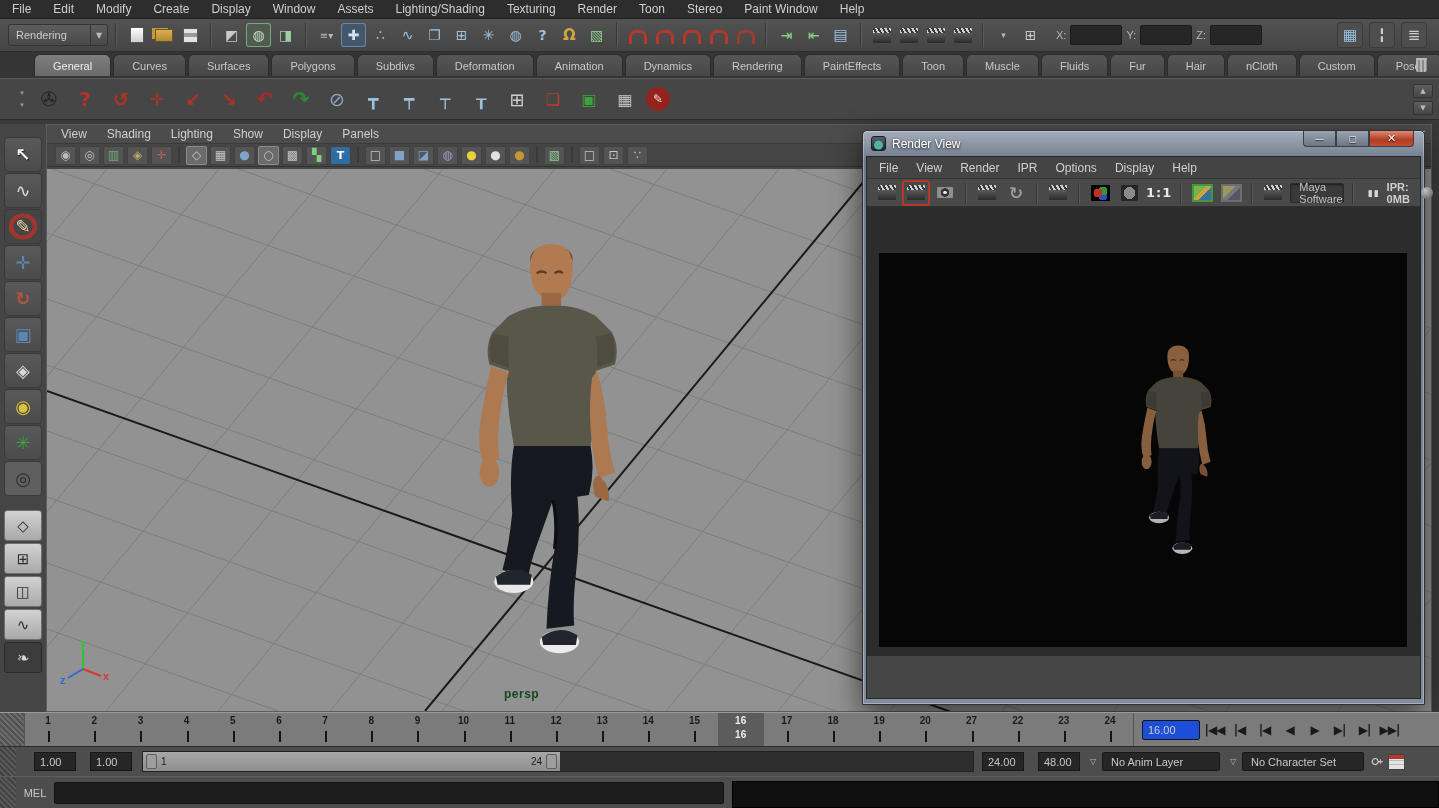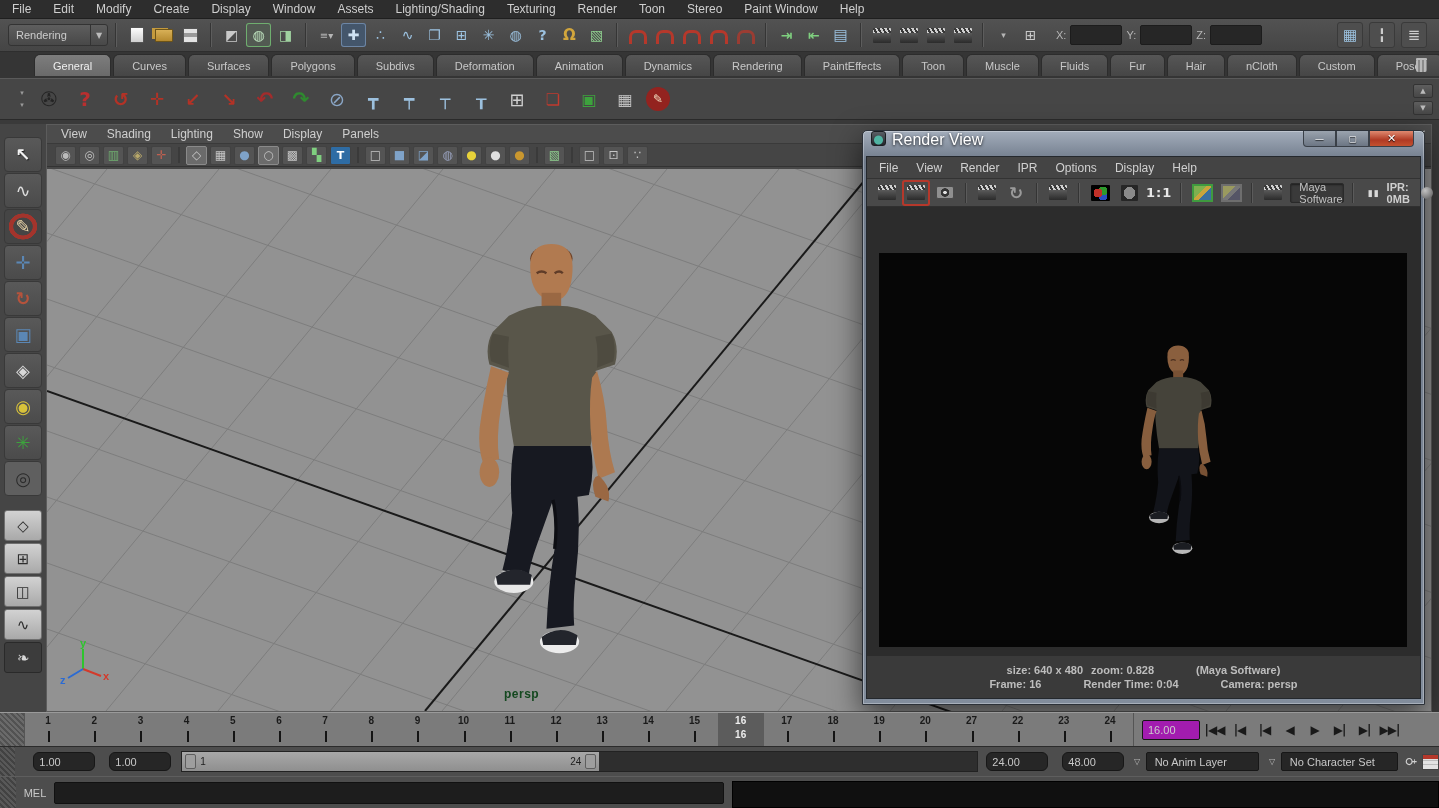--- a/index.html
+++ b/index.html
@@ -52,21 +52,21 @@
   .vp-icon{width:21px;height:19px;display:flex;align-items:center;justify-content:center;font-size:12px;color:#c5c5c5;background:#545454;border:1px solid #424242;border-radius:2px;font-family:"DejaVu Sans",sans-serif;flex:none}
   .vp-icon.active{background:#6b6b6b;border-color:#8a8a8a}
   .vsep{width:2px;height:16px;background:#3a3a3a;border:none;border-radius:0;margin:0 3px}
   #vp-canvas{position:absolute;left:0;top:44px;width:1384px;height:542px;background:#929292;overflow:hidden}
   #persp-label{position:absolute;left:457px;top:518px;color:#14481f;font-weight:bold;font-size:12px;letter-spacing:.5px}
   #axis-gizmo{position:absolute;left:12px;top:468px}
   .pane-close{position:absolute;right:2px;top:2px;color:#d5d5d5;font-size:10px;width:14px;height:12px;display:flex;align-items:center;justify-content:center}
 
   
   #render-window{position:absolute;left:862px;top:130px;width:563px;height:575px;background:linear-gradient(180deg,#a3adbb,#6f7a8a 30px,#828d9c);border:1px solid #2c3138;border-radius:5px 5px 0 0;padding:0 3px 3px;box-shadow:0 10px 30px rgba(0,0,0,.6),inset 0 0 0 1px rgba(255,255,255,.3)}
-  #rv-titlebar{height:25px;display:flex;gap:6px;padding-left:5px;color:#fff;font-size:16px;text-shadow:0 1px 3px rgba(0,0,0,.9)}
+  #rv-titlebar{height:25px;display:flex;align-items:center;gap:6px;padding-left:5px;color:#fff;font-size:12px;text-shadow:0 1px 3px rgba(0,0,0,.9)}
   #maya-icon{width:15px;height:15px;border-radius:3px;background:radial-gradient(circle at 50% 62%,#4fb3a2 0 4px,transparent 5px),linear-gradient(#5a5f66,#23262b);border:1px solid #1b1e22}
   #rv-winbtns{position:absolute;top:0;right:10px;display:flex}
   .winbtn{width:33px;height:16px;border:1px solid #3a4048;border-top:none;display:flex;align-items:center;justify-content:center;color:#fff;font-size:9px;background:linear-gradient(#9aa3ae,#6c7684);text-shadow:0 1px 1px #000}
   .winbtn.min{border-radius:0 0 0 4px}
   .winbtn.close{width:45px;background:linear-gradient(#e08a70,#b03a24 60%,#c4512f);border-radius:0 0 4px 0;font-size:11px;font-weight:bold}
   #rv-body{background:#464646;border:1px solid #24282d;height:543px;position:relative}
   #rv-menus{height:22px;display:flex;align-items:center;gap:18px;padding:0 12px;background:#444;border-bottom:1px solid #333}
   .rv-menu{color:#d0d0d0;font-size:12px}
   #rv-toolbar{height:28px;display:flex;align-items:center;gap:5px;padding:0 8px;background:#494949;border-bottom:1px solid #303030}
   .rv-btn{min-width:24px;height:22px;display:flex;align-items:center;justify-content:center;font-family:"DejaVu Sans",sans-serif;flex:none}
@@ -102,27 +102,27 @@
   #tl-grip{width:24px;background:repeating-linear-gradient(45deg,#6a6a6a 0 2px,#525252 2px 4px)}
   #frames{width:1110px;display:flex;border-left:1px solid #555;border-right:1px solid #555}
   .frame-cell{flex:1;position:relative;text-align:center}
   .fnum{display:block;font-size:10px;line-height:15px;color:#1a1a1a;font-weight:bold}
   .fsub{display:block;font-size:10px;line-height:13px;color:#ededed;font-weight:bold}
   .frame-cell::after{content:"";position:absolute;left:50%;bottom:4px;width:2px;height:11px;background:#141414}
   .frame-cell.current{background:#5c5c5c}
   .frame-cell.current .fnum{color:#ededed}
   .frame-cell.current::after{display:none}
   #tl-right{flex:1;display:flex;align-items:center;gap:2px;padding-left:8px}
-  #time-field{width:58px;height:20px;background:#a21caf;border:1px solid #161616;color:#ccc;font-size:11px;padding:0 5px;border-radius:2px}
+  #time-field{width:58px;height:20px;background:#1d4ed8;border:1px solid #161616;color:#ccc;font-size:11px;padding:0 5px;border-radius:2px}
   .pb-btn{min-width:25px;height:24px;display:flex;align-items:center;justify-content:center;color:#191919;font-size:12px;font-weight:bold;font-family:"DejaVu Sans",sans-serif;letter-spacing:-1px}
 
   
   #range-row{position:absolute;left:0;top:746px;width:1439px;height:30px;background:#4d4d4d;border-top:1px solid #2b2b2b;display:flex;align-items:center}
   #rr-grip{width:16px;height:100%;background:repeating-linear-gradient(45deg,#585858 0 2px,#424242 2px 4px)}
-  .rr-field{width:62px;height:19px;background:#262626;border:1px solid #171717;color:#c8c8c8;font-size:11px;padding:0 5px;border-radius:6px;margin-left:18px}
+  .rr-field{width:42px;height:19px;background:#262626;border:1px solid #171717;color:#c8c8c8;font-size:11px;padding:0 5px;border-radius:0;margin-left:18px}
   .rr-field.tight{margin-left:14px}
   #range-track{width:832px;height:21px;background:#2e2e2e;border:1px solid #222;margin-left:10px;position:relative}
   #range-bar{position:absolute;left:0;top:0;width:417px;height:19px;background:linear-gradient(#a8a8a8,#8f8f8f);display:flex;align-items:center;justify-content:space-between;padding:0 3px}
   .range-handle{width:11px;height:15px;background:#9e9e9e;border:1px solid #5e5e5e;border-radius:2px}
   .range-label{font-size:10px;color:#1d1d1d}
   #range-bar .lbl-start{position:absolute;left:18px}
   #range-bar .lbl-end{position:absolute;right:18px}
   .rr-dd{width:14px;height:19px;display:flex;align-items:center;justify-content:center;color:#b5b5b5;font-size:8px;margin-left:6px}
   .rr-select{height:19px;background:#262626;border:1px solid #171717;color:#c8c8c8;font-size:11px;display:flex;align-items:center;padding:0 8px;border-radius:2px;margin-left:2px}
   #rr-icons{display:flex;align-items:center;gap:6px;margin-left:8px}
@@ -486,35 +486,20 @@
       <span id="rv-ipr-label">IPR: 0MB</span>
       <span class="rv-btn i-ball"></span>
     </div>
     <div id="rv-canvas">
       <div id="rv-image">
         <svg width="100" height="216" viewBox="0 0 120 260" style="position:absolute;left:250px;top:90px;filter:brightness(.78)">
           <use href="#char-symbol"></use>
         </svg>
       </div>
     </div>
-    <div id="rv-status">
-      <div class="row">
-        <span>size: 640 x 480</span>
-        <span>zoom: 0.828</span>
-        <span class="gap"></span>
-        <span>(Maya Software)</span>
-      </div>
-      <div class="row">
-        <span>Frame: 16</span>
-        <span class="gap"></span>
-        <span>Render Time: 0:04</span>
-        <span class="gap"></span>
-        <span>Camera: persp</span>
-      </div>
-    </div>
   </div>
 </div>
 
 <div id="timeline">
   <div id="tl-grip"></div>
   <div id="frames">
 
   <div class="frame-cell">
         <span class="fnum">1</span>
         <span class="fsub"></span>

